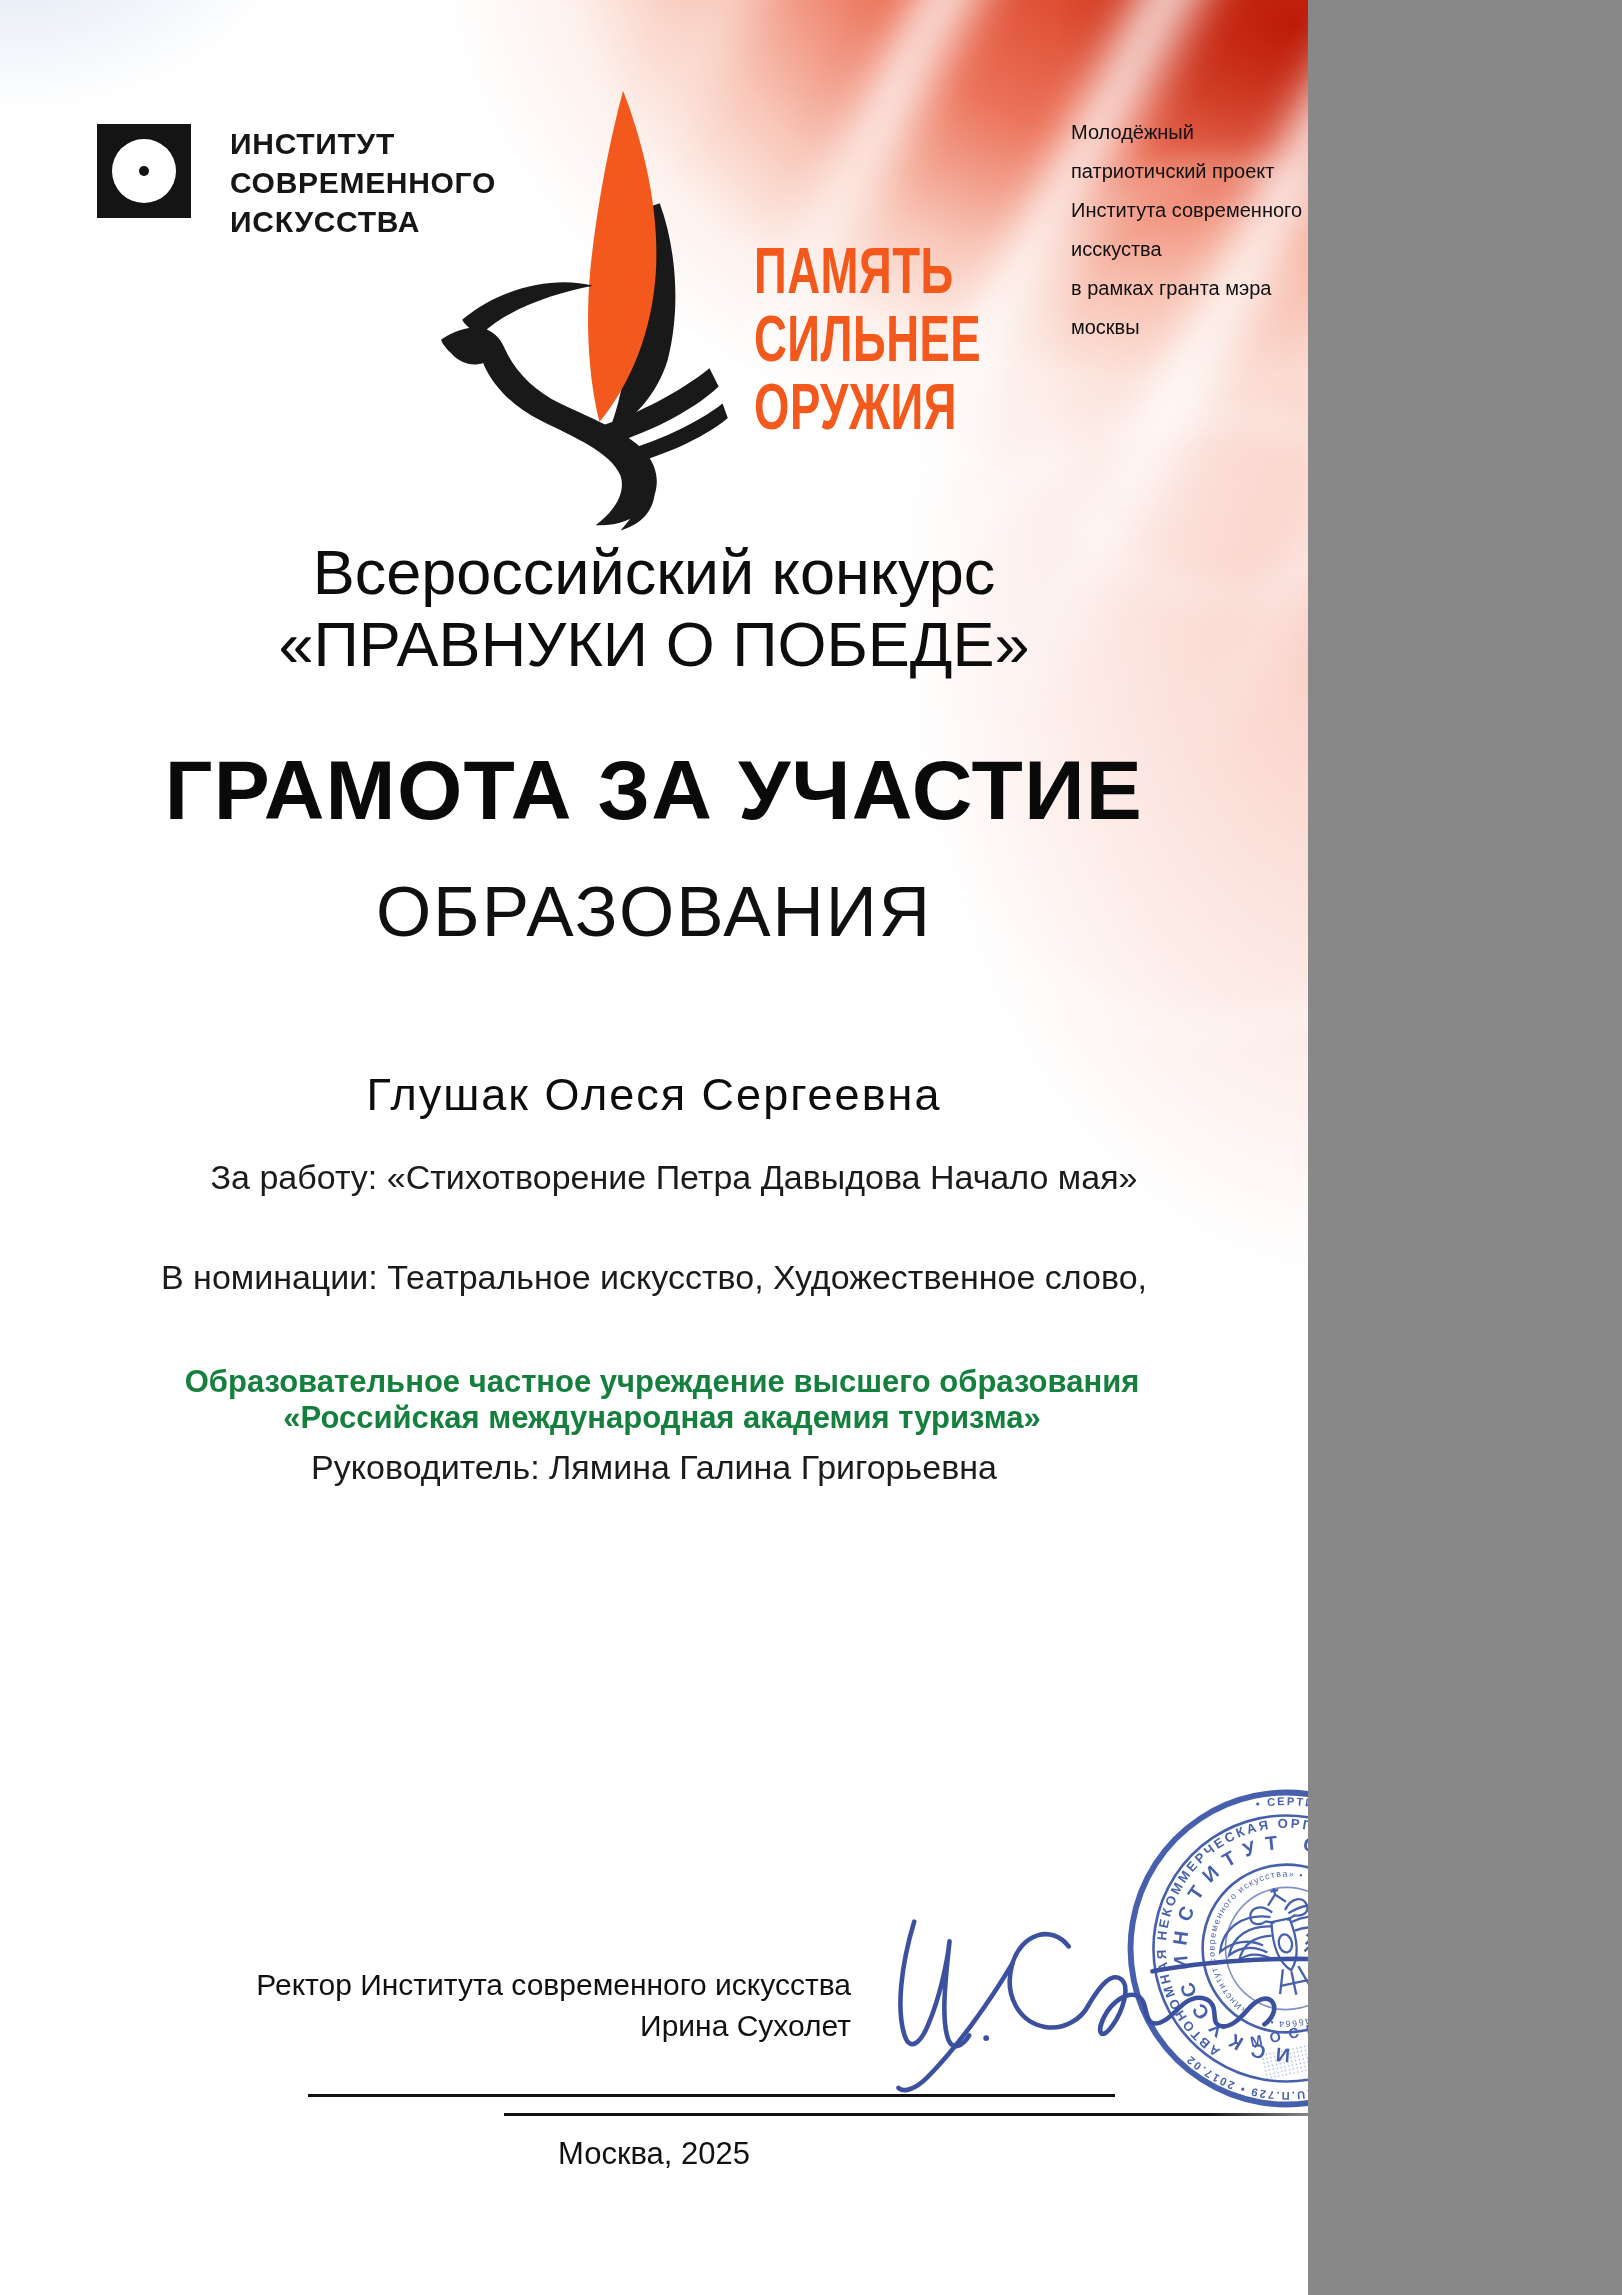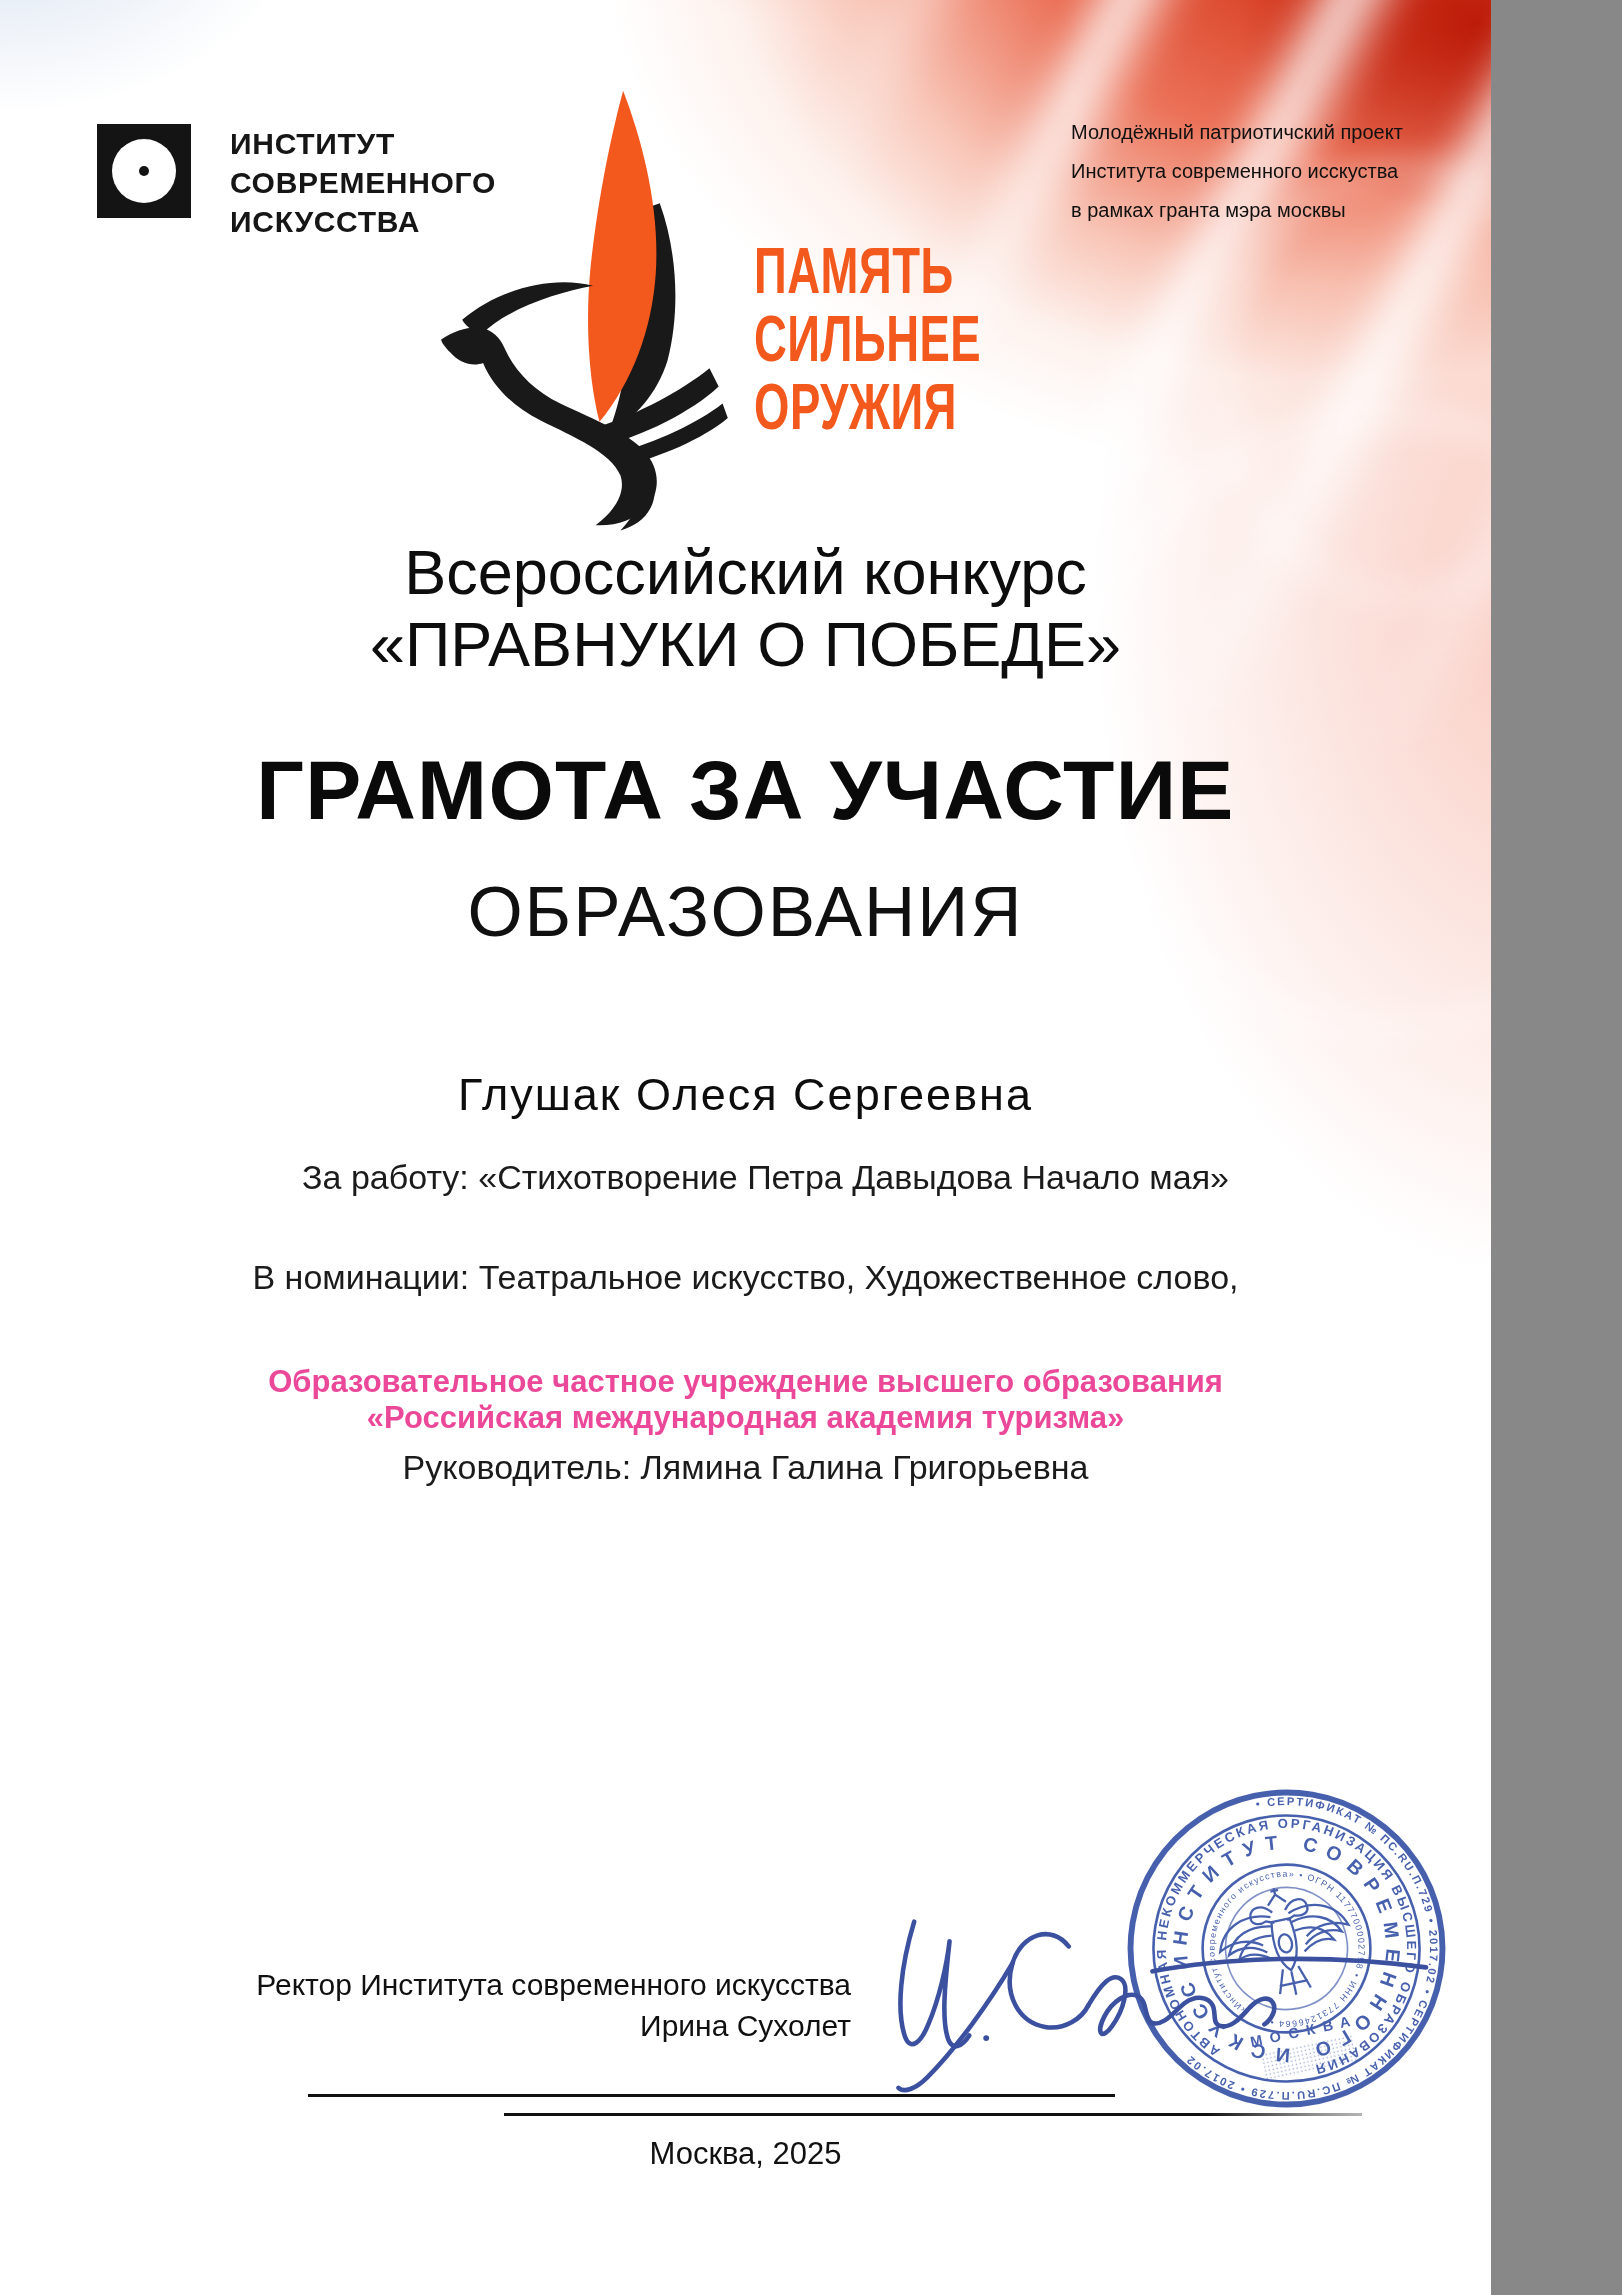--- a/index.html
+++ b/index.html
@@ -1,17 +1,17 @@
 <!DOCTYPE html>
 <html style="font-size:10.5px"><head>
 <meta charset="utf-8">
 <style>
   html,body{margin:0;padding:0;background:#888;}
   .page{
-    position:relative; width:1491px; height:2295px; background:#ffffff;
+    position:relative; width:1308px; height:2295px; background:#ffffff;
     overflow:hidden; font-family:"Liberation Sans", sans-serif; color:#1d1d1d;
   }
   
   .bg-corner-blue{position:absolute;inset:0;
     background:radial-gradient(406px 275px at 0% -4%, rgba(203,217,236,.75), rgba(225,233,244,.35) 55%, rgba(255,255,255,0) 75%);}
   .bg-red{position:absolute;inset:0;
     background:
       radial-gradient(340px 275px at 99% 1%, rgba(186,24,6,.95), rgba(186,24,6,0) 70%),
       radial-gradient(982px 753px at 90% -4%, rgba(211,47,18,.96) 8%, rgba(231,83,52,.82) 32%, rgba(243,152,126,.55) 50%, rgba(250,213,199,.32) 63%, rgba(255,255,255,0) 76%),
       radial-gradient(655px 982px at 104% 26%, rgba(238,105,75,.35), rgba(255,255,255,0) 70%),
@@ -40,21 +40,21 @@
   .brand{position:absolute; left:754px; top:237px; font-size:65px; line-height:68px; font-weight:700;
     transform:scaleX(.70); transform-origin:0 0; letter-spacing:0.7px;}
   .dove{position:absolute; left:399px; top:79px;}
 
   
   .contest{font-size:63px; color:#0d0d0d;}
   .title{font-size:84px; font-weight:700; letter-spacing:1.3px; color:#0a0a0a;}
   .award{font-size:71px; letter-spacing:2px; color:#101010;}
   .name{font-size:45px; font-weight:400; letter-spacing:2px; color:#0d0d0d;}
   .body-line{font-size:34px; color:#1b1b1b;}
-  .org-line{font-size:31px; font-weight:700; color:#ec4899;}
+  .org-line{font-size:31px; font-weight:700; color:#15803d;padding-left:8px;}
 
   
   .rector{position:absolute; left:0; top:1964px; width:851px; text-align:right;
     font-size:30px; line-height:41px; color:#101010;}
   .rule{position:absolute; height:3.3px; background:#111111;}
   .rule1{left:308px; top:2094px; width:807px;}
   .rule2{left:504px; top:2113px; width:858px;
     background:linear-gradient(90deg,#111 0 82%, #8a8a8a 94%, #b5b5b5 100%);}
   .place{top:2136px; font-size:31px; color:#111111;}
   .seal{position:absolute; left:1103px; top:1765px;}

